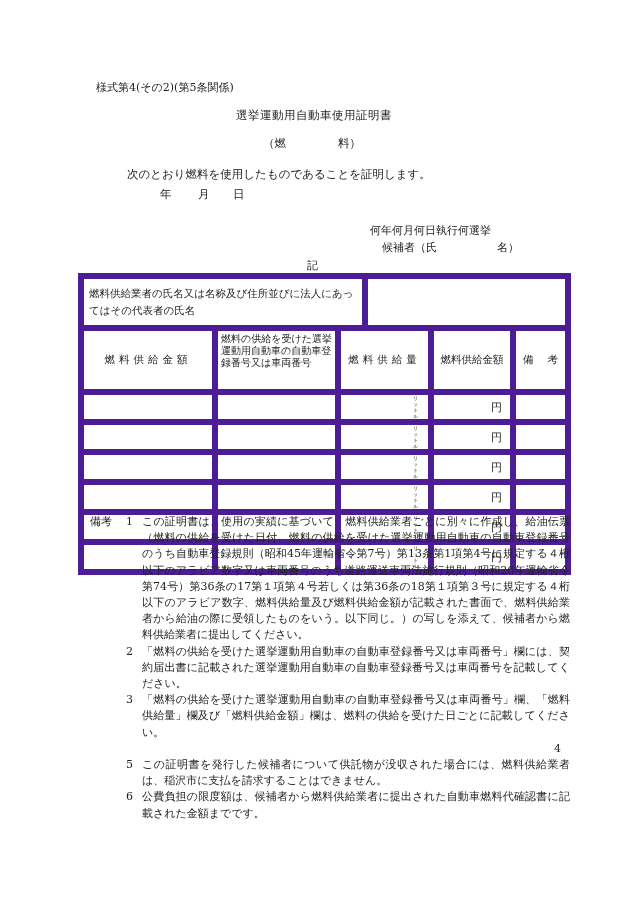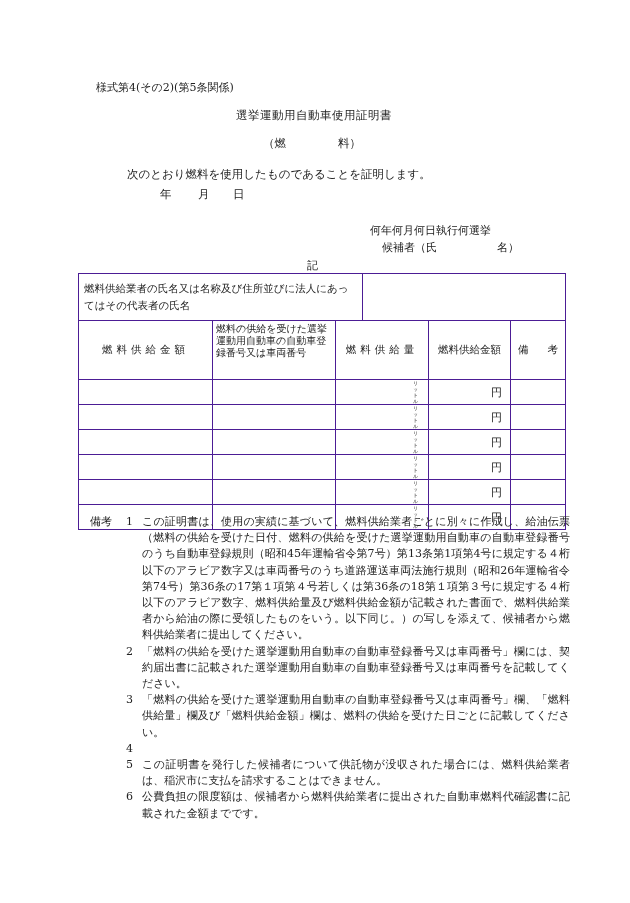--- a/index.html
+++ b/index.html
@@ -13,34 +13,34 @@
   #cert-text { left:103px; top:167px; font-size:11.5px;margin-left:24px; }
   .date-part { top:187px; font-size:11.5px; }
   #date-year { left:160px; } #date-month { left:198px; } #date-day { left:233px; }
   #election { left:370px; top:223px; font-size:11px; }
   #candidate { left:382px; top:240px; font-size:11px; }
   #cand-name-close { left:497px; top:240px; font-size:11px; }
   #ki { left:307px; top:258px; font-size:11px; }
 
   table#fuel-table { position:absolute; left:78px; top:273px; width:487px;
          border-collapse:collapse; table-layout:fixed; font-size:10.5px; }
-  #fuel-table td { border:1px solid #4c1d95; padding:0 3px; vertical-align:middle; }
+  #fuel-table td { border:6px solid #4c1d95; padding:0 3px; vertical-align:middle; }
   #fuel-table tr.row-supplier td { height:46px; }
   #fuel-table tr.row-header td { height:56px; }
   #fuel-table tr.row-data td { height:21px; }
   .supplier-label { line-height:17px; white-space:normal; padding-left:5px !important; }
   .hdr-spaced { letter-spacing:4px; text-align:center; }
   .hdr-vehicle { line-height:12px; font-size:10px; white-space:normal; vertical-align:top !important; padding-top:2px !important; }
   .hdr-remarks { display:flex; justify-content:space-between; padding:0 4px; }
   .unit-liter { text-align:right; font-size:5px; line-height:6px; padding-right:6px !important; }
   .unit-liter span { display:inline-block; width:9px; text-align:left; word-break:break-all; white-space:normal; }
   .unit-yen { text-align:right; padding-right:8px !important; font-size:11px; }
 
   #notes { position:absolute; left:90px; top:514px; width:480px; font-size:11px; line-height:16.2px; }
-  .note-row { display:flex; }
+  .note-row { display:flex;justify-content:flex-end; }
   .note-head { width:36px; flex:none; }
   .note-num { width:16px; flex:none; }
   .note-text { flex:1; white-space:normal; text-align:justify; }
 </style>
 </head>
 <body>
 
 <div class="abs" id="form-label">様式第4(その2)(第5条関係)</div>
 <div class="abs" id="title">選挙運動用自動車使用証明書</div>
 <div class="abs" id="subtitle-open">（燃</div>

